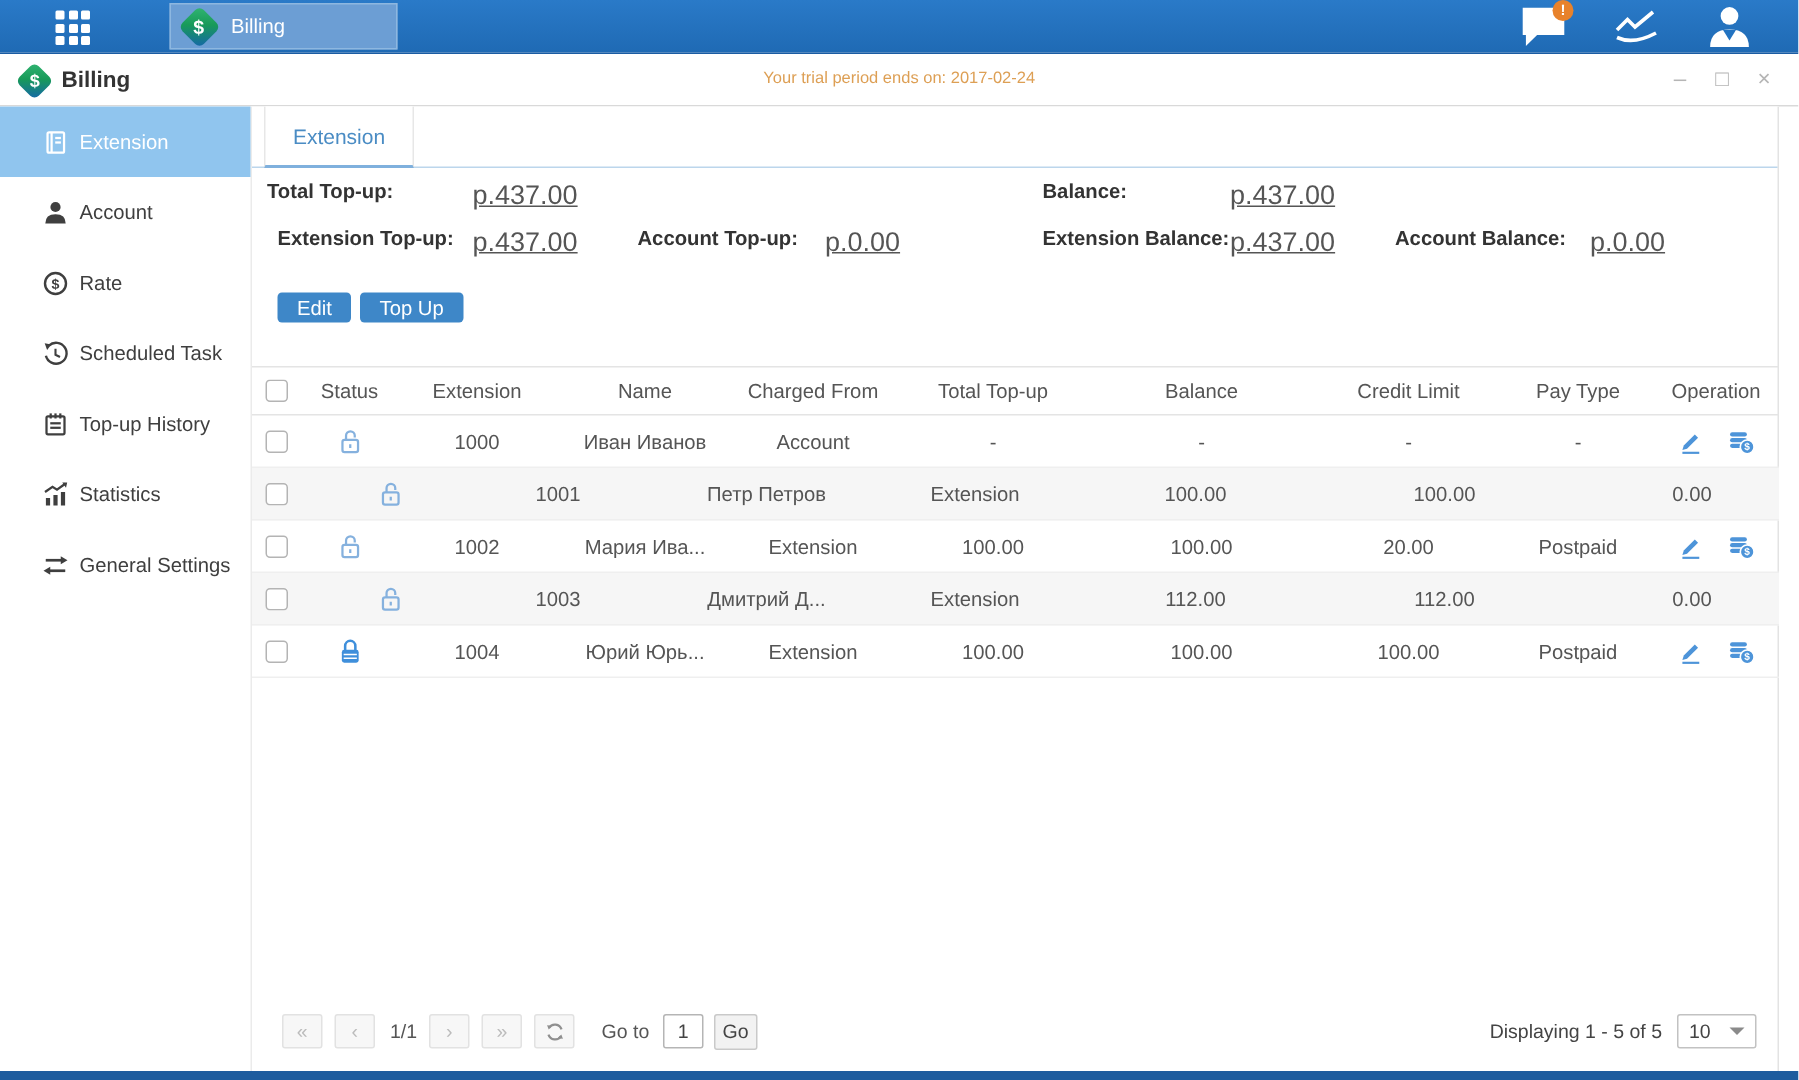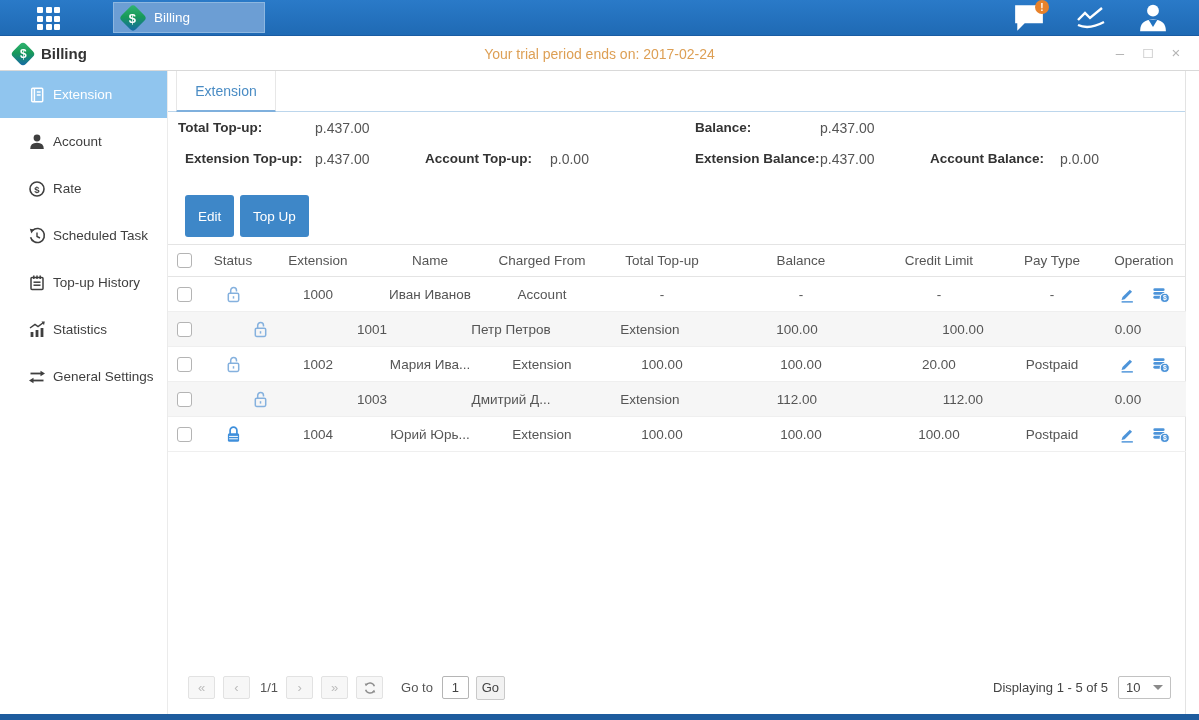--- a/index.html
+++ b/index.html
@@ -25,39 +25,39 @@
   .topbar-right { position:absolute; right:0; top:0; height:36px; display:flex; align-items:center; }
   .top-ico { position:relative; width:32px; height:28px; margin-right:30px; cursor:pointer; display:flex; align-items:center; justify-content:center; }
   .badge { position:absolute; right:-4px; top:-4px; width:14px; height:14px; background:#e8822b; border-radius:50%;
     color:#fff; font-size:10px; font-weight:bold; display:flex; align-items:center; justify-content:center; }
   
   .titlebar { position:absolute; left:0; top:36px; width:1199px; height:35px; background:#fff;
     border-bottom:1px solid #d9d9d9; }
   .titlebar .diamond { position:absolute; left:14px; top:9px; width:18px; height:18px; }
   .titlebar .diamond > span { font-size:12px; }
   .title-text { position:absolute; left:41px; top:9px; font-size:15px; font-weight:bold; color:#333; }
-  .trial { position:absolute; left:0; right:0; top:10px; text-align:center; color:#dd9f54; font-size:14px; }
+  .trial { position:absolute; left:0; right:0; top:10px; text-align:center; color:#dd9f54; font-size:11px; }
   .win-controls { position:absolute; right:14px; top:7px; display:flex; gap:10px; }
   .win-btn { width:18px; height:20px; color:#b5b5b5; font-size:15px; text-align:center; cursor:pointer; line-height:20px; }
   
   .sidebar { position:absolute; left:0; top:71px; width:168px; bottom:6px; background:#fff; border-right:1px solid #ebebeb; }
   .side-item { height:47px; display:flex; align-items:center; padding-left:28px; cursor:pointer;
     color:#3f3f3f; font-size:13.5px; }
   .side-item svg { width:18px; height:18px; margin-right:7px; flex:none; }
   .side-item.active { background:#90c5ee; color:#fff; }
   
   .content { position:absolute; left:168px; top:71px; width:1018px; bottom:6px; background:#fff; border-right:1px solid #e3e3e3; }
   .tabstrip { position:absolute; left:0; top:0; width:100%; height:41px; border-bottom:1px solid #bcd6ec; }
   .tab { position:absolute; left:8px; top:0; width:100px; height:41px; border-left:1px solid #e7e7e7;
     border-right:1px solid #e7e7e7; border-bottom:2px solid #7fb0dd; color:#4a8cc4; font-size:14px;
     display:flex; align-items:center; justify-content:center; cursor:pointer; background:#fff; }
   .sumlbl { position:absolute; font-size:13.5px; font-weight:bold; color:#333; white-space:nowrap; }
-  .sumval { position:absolute; font-size:14px; color:#555; white-space:nowrap; }
+  .sumval { position:absolute; font-size:18px; color:#555; white-space:nowrap;text-decoration:underline; }
   .r1 { top:49px; } .r2 { top:80px; }
-  .btn-blue { position:absolute; top:124px; height:42px; background:#3e87c8; color:#fff; border:none;
+  .btn-blue { position:absolute; top:124px; height:20px; background:#3e87c8; color:#fff; border:none;
     border-radius:3px; font-size:13.5px; font-family:inherit; padding:0 13px; cursor:pointer; }
   
   .tbl { position:absolute; left:0; top:173px; width:1018px; font-size:13.5px; }
   .trow { display:flex; align-items:center; height:35px; border-bottom:1px solid #efefef; }
   .thead { height:33px; border-top:1px solid #e4e4e4; border-bottom:1px solid #e4e4e4; color:#555; }
   .trow.alt { background:#f6f6f6;gap:27px; }
   .c { text-align:center; flex:none; overflow:hidden; white-space:nowrap; }
   .c-check { width:36px; padding-left:9px; text-align:left; }
   .c-status { width:58px; } .c-ext { width:112px; } .c-name { width:112px; }
   .c-charged { width:112px; } .c-total { width:128px; } .c-balance { width:150px; }

